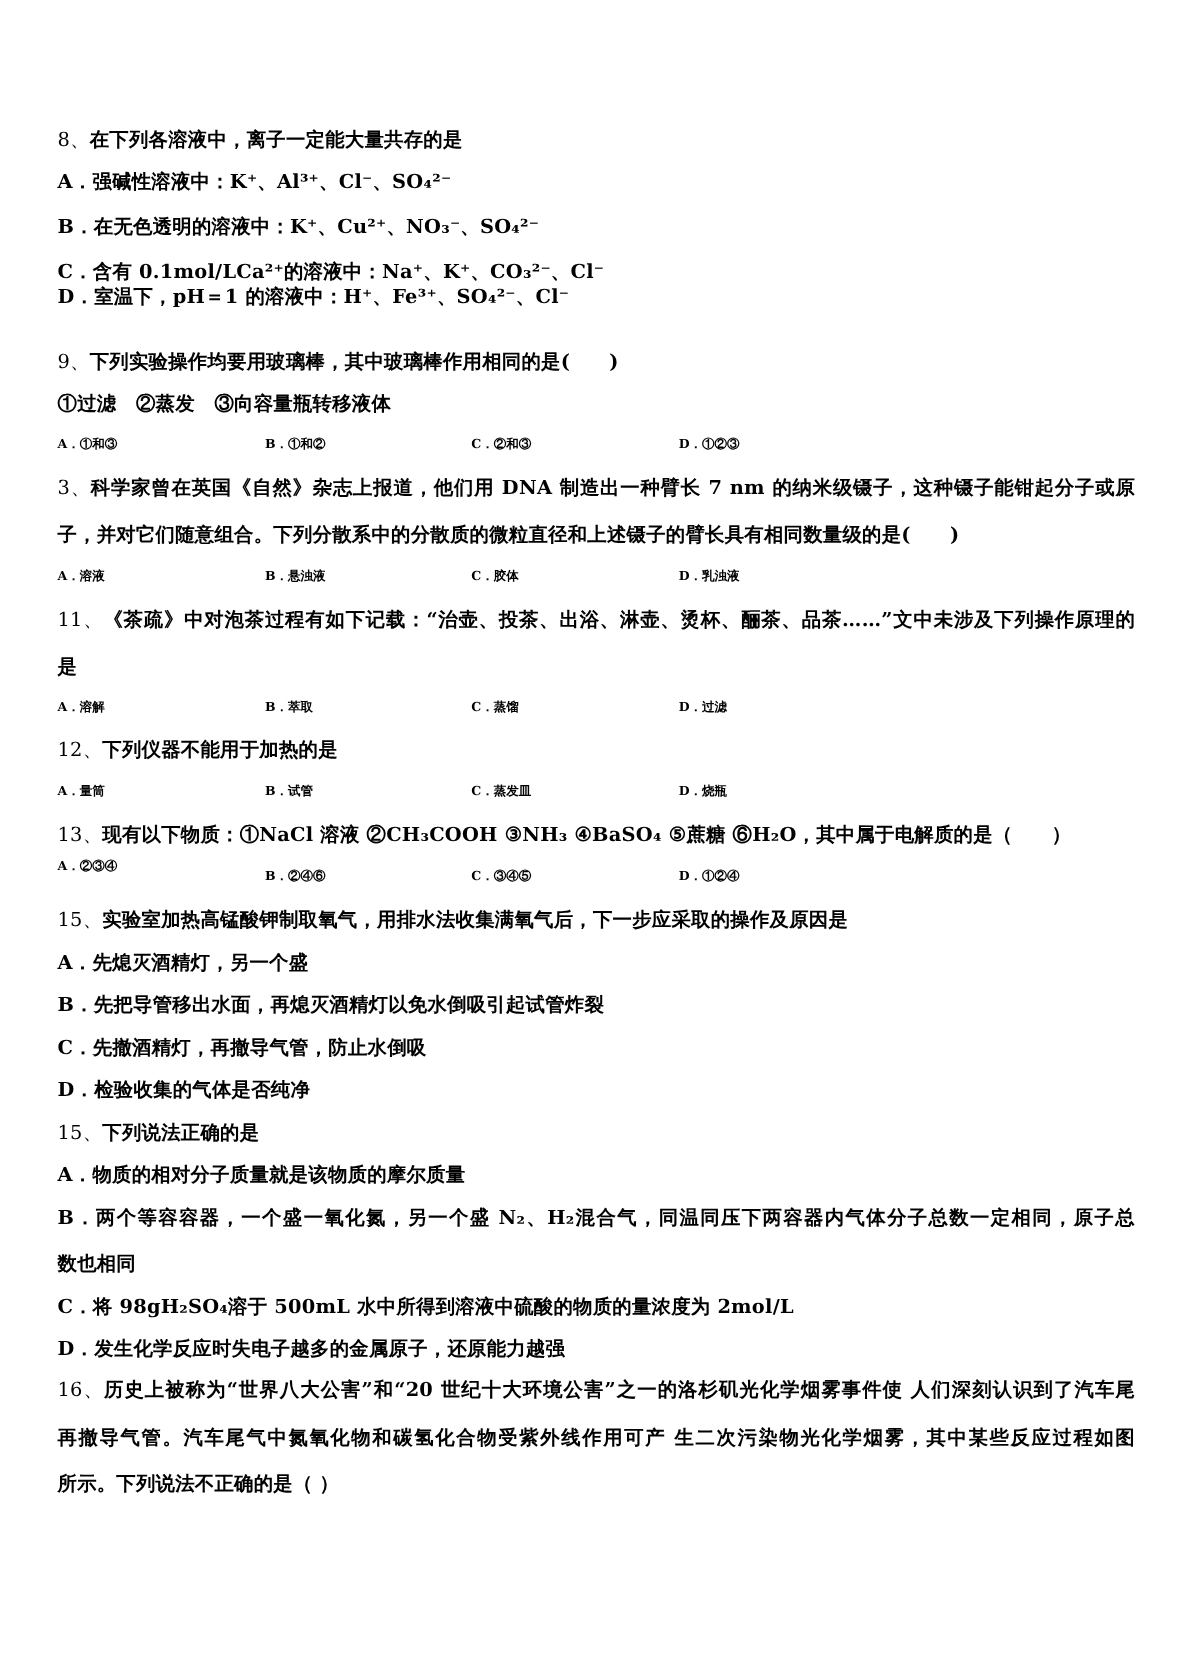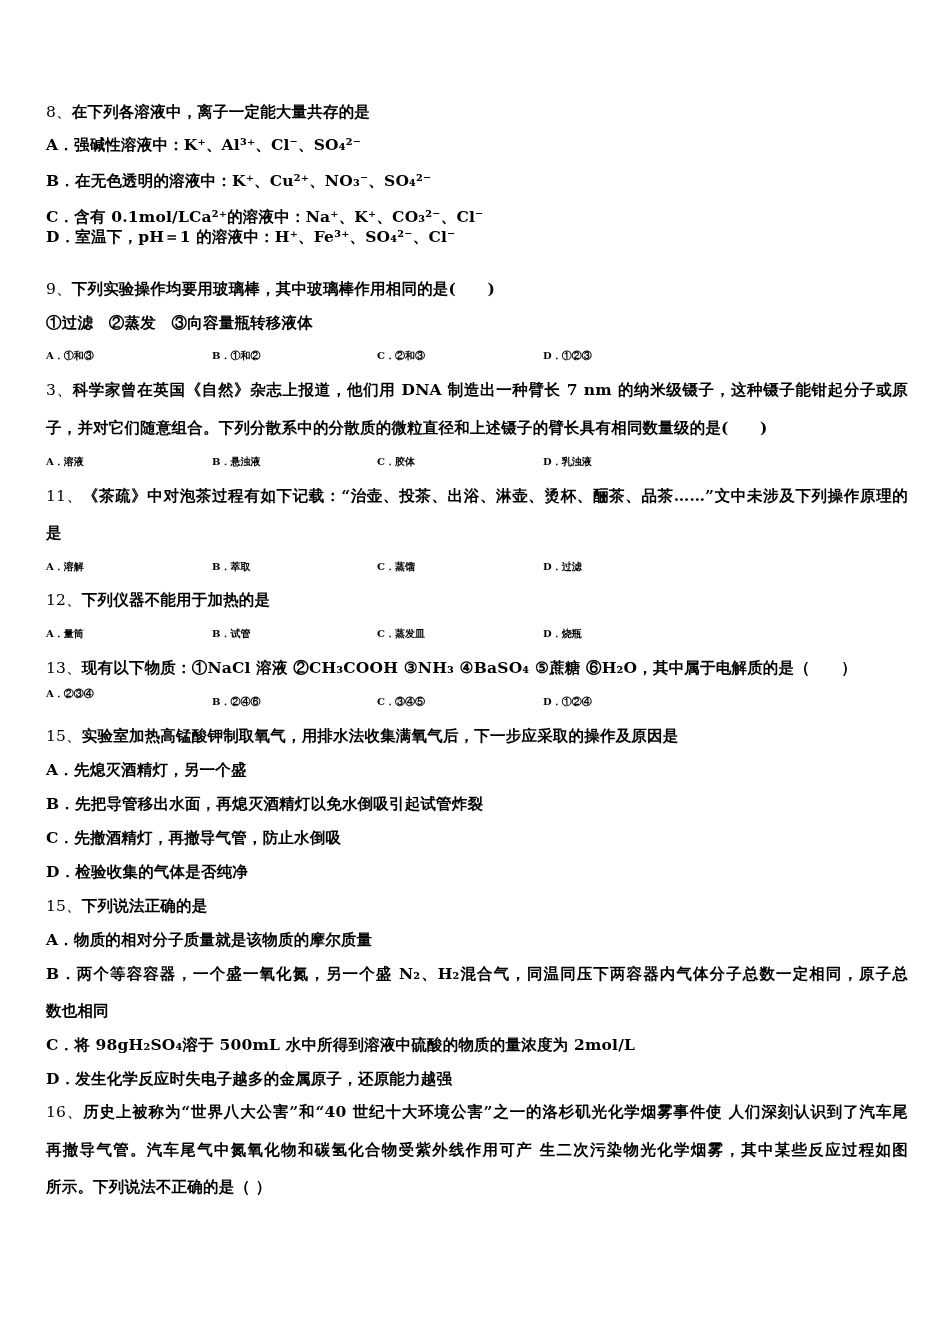--- a/index.html
+++ b/index.html
@@ -94,18 +94,18 @@
   <div class="line" style="top:896px">
     <span class="num">15、</span><span>下列说法正确的是</span>
   </div>
   <div class="line" style="top:930px"><span>A．</span><span>物质的相对分子质量就是该物质的摩尔质量</span></div>
   <div class="line wide" style="top:964px"><span>B．</span><span>两个等容容器，一个盛一氧化氮，另一个盛 N₂、H₂混合气，同温同压下两容器内气体分子总数一定相同，原子总</span></div>
   <div class="line" style="top:1001px">数也相同</div>
   <div class="line" style="top:1035px"><span>C．</span><span>将 98gH₂SO₄溶于 500mL 水中所得到溶液中硫酸的物质的量浓度为 2mol/L</span></div>
   <div class="line" style="top:1069px"><span>D．</span><span>发生化学反应时失电子越多的金属原子，还原能力越强</span></div>
 
   <div class="line wide" style="top:1102px">
-    <span class="num">16、</span><span>历史上被称为“世界八大公害”和“40 世纪十大环境公害”之一的洛杉矶光化学烟雾事件使 人们深刻认识到了汽车尾</span>
+    <span class="num">16、</span><span>历史上被称为“世界八大公害”和“20 世纪十大环境公害”之一的洛杉矶光化学烟雾事件使 人们深刻认识到了汽车尾</span>
   </div>
   <div class="line wide" style="top:1140px">再撤导气管。汽车尾气中氮氧化物和碳氢化合物受紫外线作用可产 生二次污染物光化学烟雾，其中某些反应过程如图</div>
   <div class="line" style="top:1177px">所示。下列说法不正确的是（ ）</div>
 
 </div>
 
 </body></html>

